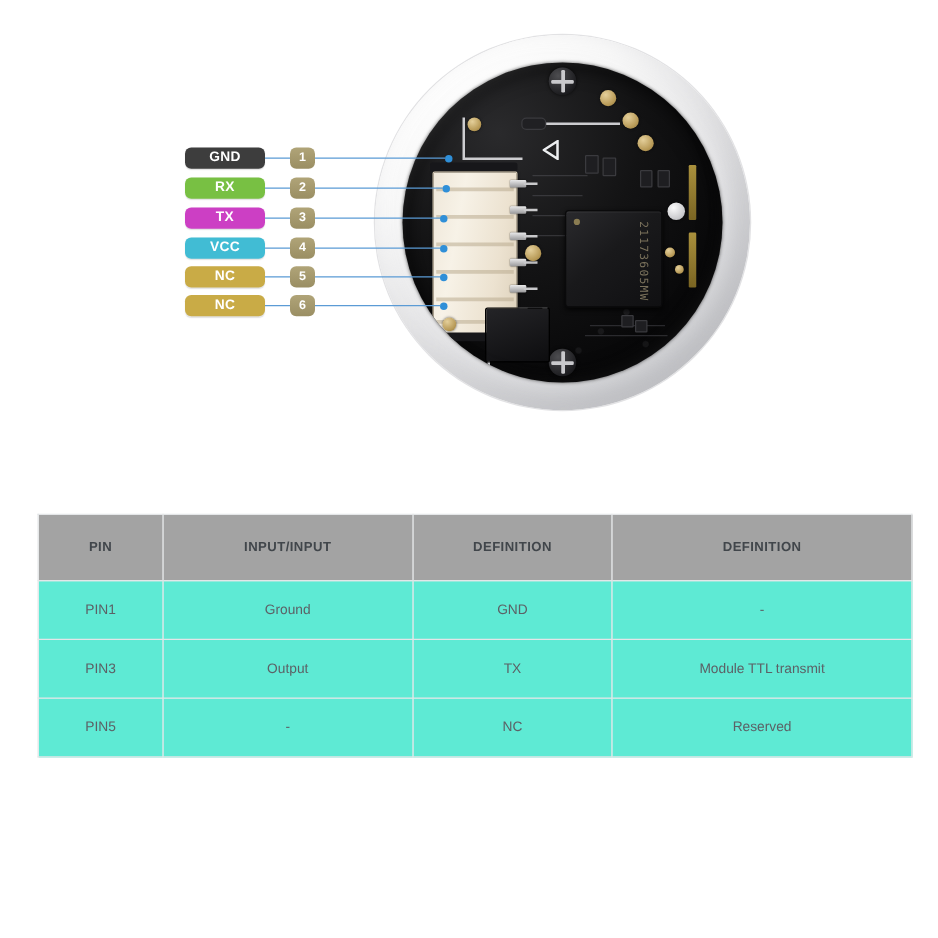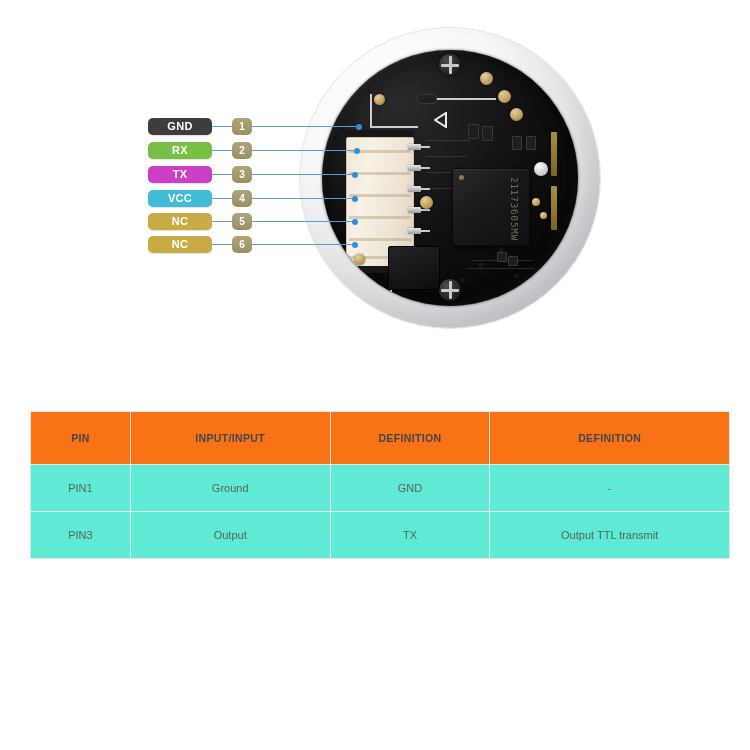--- a/index.html
+++ b/index.html
@@ -153,21 +153,21 @@
   }
   #pintable th,#pintable td{
     border:1px solid #e4e6e8;
     text-align:center;
     font-weight:normal;
     padding:0;
     height:46px;
     vertical-align:middle;
   }
   #pintable thead th{
-    background:#f97316;
+    background:#a3a3a3;
     color:#41464b;
     font-weight:bold;
     font-size:10.5px;
     letter-spacing:.35px;
     height:52px;
   }
   #pintable td{background:#5eead4;color:#5c6166;font-size:11px;}
   #pintable col.c1{width:100px;}
   #pintable col.c2{width:200px;}
   #pintable col.c3{width:160px;}
@@ -323,16 +323,22 @@
       <tr>
         <td>PIN1</td>
         <td>Ground</td>
         <td>GND</td>
         <td>-</td>
       </tr>
       <tr>
         <td>PIN3</td>
         <td>Output</td>
         <td>TX</td>
-        <td>Output TTL transmit</td>
+        <td>Module TTL transmit</td>
+      </tr>
+      <tr>
+        <td>PIN5</td>
+        <td>-</td>
+        <td>NC</td>
+        <td>Reserved</td>
       </tr>
     </tbody>
 </table>
 
 </body></html>

